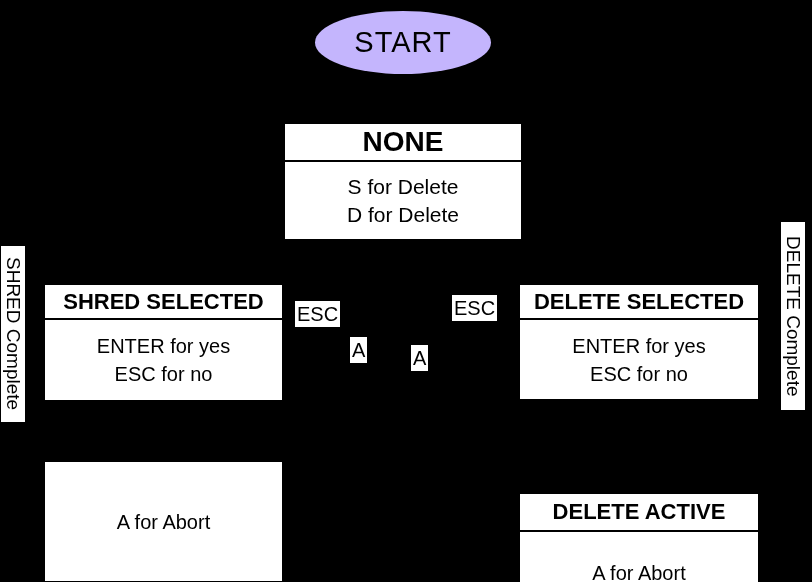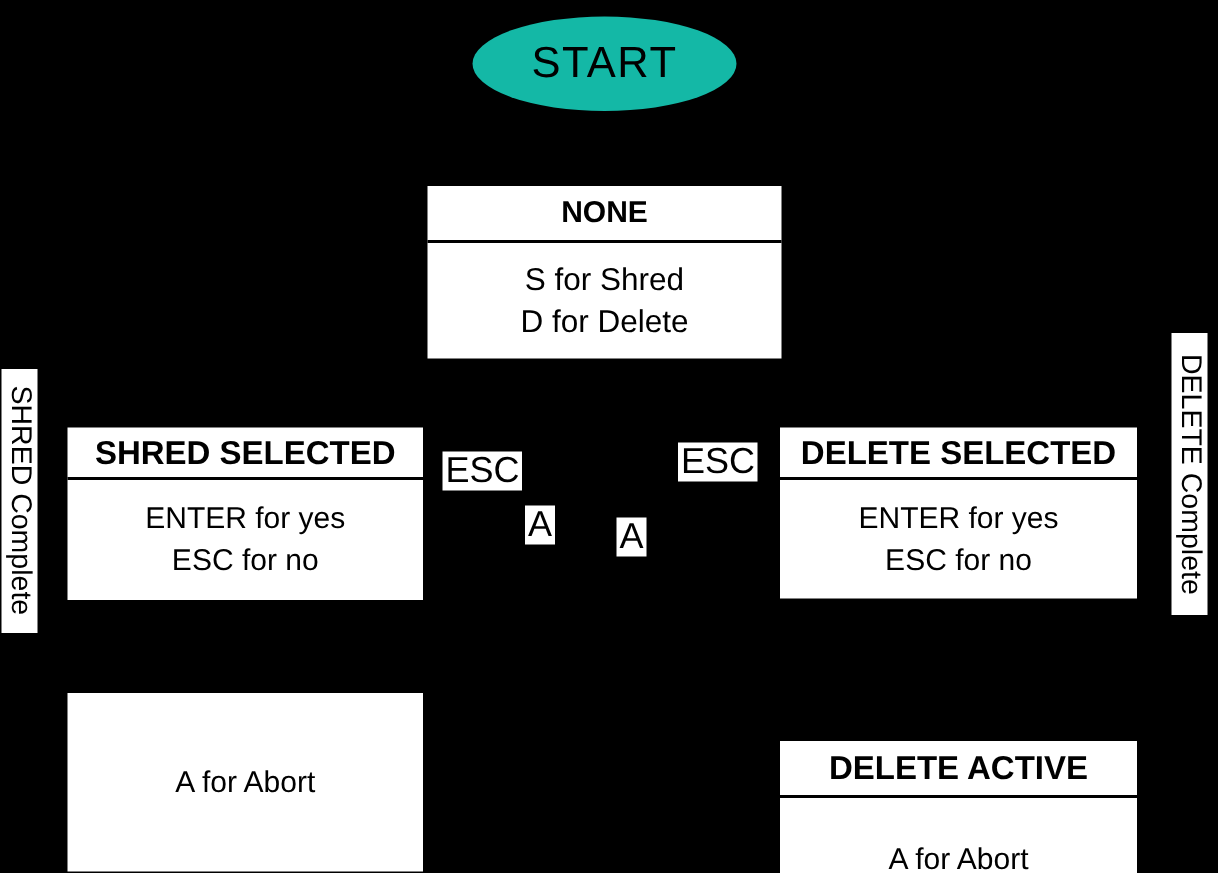--- a/index.html
+++ b/index.html
@@ -16,21 +16,21 @@
     color: #000000;
     overflow: hidden;
   }
   
   .start-node {
     position: absolute;
     left: 315px;
     top: 11px;
     width: 176px;
     height: 63px;
-    background: #14b8a6;
+    background: #c4b5fd;
     border-radius: 50%;
     display: flex;
     align-items: center;
     justify-content: center;
     font-size: 29px;
     letter-spacing: 1px;
   }
   
   .state-node {
     position: absolute;
@@ -50,42 +50,42 @@
     flex: 1 1 auto;
     display: flex;
     flex-direction: column;
     align-items: center;
     justify-content: center;
   }
   .state-line {
     text-align: center;
   }
   #none-node { left: 285px; top: 124px; width: 236px; height: 115px; }
-  #none-node .state-title { height: 36px; font-size: 20px; }
+  #none-node .state-title { height: 36px; font-size: 28px; }
   #none-node .state-line { font-size: 21px; line-height: 28px; }
 
   #shred-selected-node { left: 45px; top: 285px; width: 237px; height: 115px; }
   #delete-selected-node { left: 520px; top: 285px; width: 238px; height: 114px; }
   #shred-selected-node .state-title,
   #delete-selected-node .state-title { height: 33px; font-size: 22px; }
   #shred-selected-node .state-line,
   #delete-selected-node .state-line { font-size: 20px; line-height: 28px; }
 
   #shred-active-node { left: 45px; top: 462px; width: 237px; height: 119px; }
   #delete-active-node { left: 520px; top: 462px; width: 238px; height: 119px; margin-top: 32px; }
   #shred-active-node .state-title,
   #delete-active-node .state-title { height: 36px; font-size: 22px; }
   #shred-active-node .state-line,
   #delete-active-node .state-line { font-size: 20px; line-height: 28px; }
 
   
   .edge-label {
     position: absolute;
     background: #ffffff;
-    font-size: 24px;
+    font-size: 20px;
     line-height: 26px;
     padding: 0 2px;
     white-space: nowrap;
   }
   #esc-left-label  { left: 295px; top: 301px; }
   #a-left-label    { left: 350px; top: 337px; }
   #a-right-label   { left: 411px; top: 345px; }
   #esc-right-label { left: 452px; top: 295px; }
 
   
@@ -107,21 +107,21 @@
 
 <div class="canvas">
 
   <div class="start-node">
     <span>START</span>
   </div>
 
   <div class="state-node" id="none-node">
     <div class="state-title">NONE</div>
     <div class="state-body">
-      <div class="state-line">S for Shred</div>
+      <div class="state-line">S for Delete</div>
       <div class="state-line">D for Delete</div>
     </div>
   </div>
 
   <div class="state-node" id="shred-selected-node">
     <div class="state-title">SHRED SELECTED</div>
     <div class="state-body">
       <div class="state-line">ENTER for yes</div>
       <div class="state-line">ESC for no</div>
     </div>

